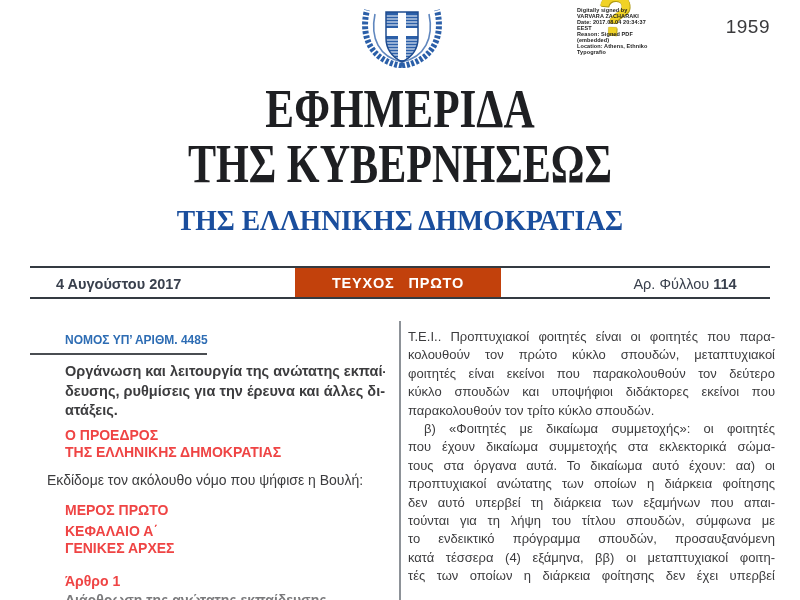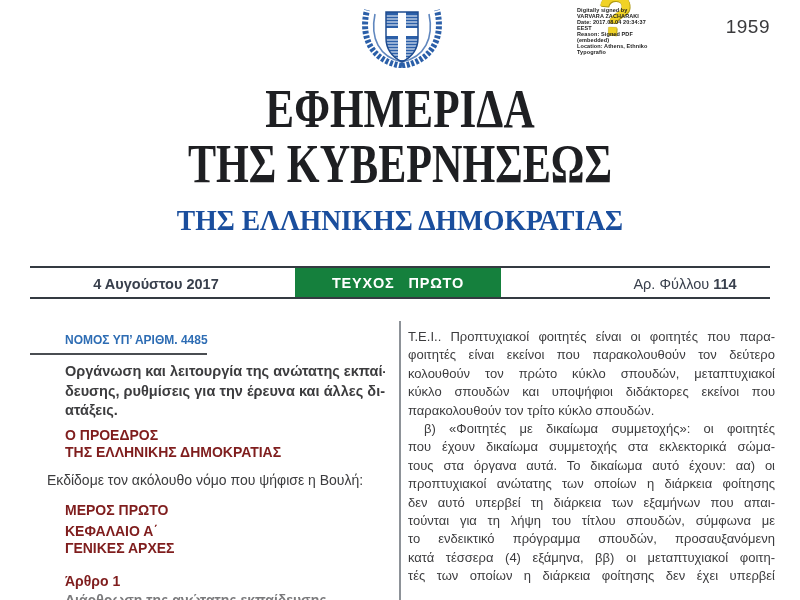--- a/index.html
+++ b/index.html
@@ -36,23 +36,23 @@
   .mast { left:0; right:0; text-align:center; font-family:"Liberation Serif", serif;
           font-weight:bold; color:#1e1f22; }
   #mast-1 { top:82px;  font-size:54px; line-height:54px; transform:scaleX(0.80); }
   #mast-2 { top:137px; font-size:54px; line-height:54px; transform:scaleX(0.78); }
   #mast-sub { top:204px; font-size:30px; line-height:32px; color:#1a4e9d; transform:scaleX(0.92); }
 
   
   .hrule { left:30px; width:740px; height:2px; background:#343a41; }
   #rule-top { top:266px; }
   #rule-bottom { top:297px; }
-  #issue-date { top:276px; left:56px; width:200px; font-size:14.5px; font-weight:bold; color:#39404d;text-align:center; }
+  #issue-date { top:276px; left:56px; width:200px; font-size:14.5px; font-weight:bold; color:#39404d; }
   #issue-box {
-    top:268px; left:295px; width:206px; height:29px; background:#15803d;
+    top:268px; left:295px; width:206px; height:29px; background:#c2410c;
     display:flex; align-items:center; justify-content:center;
   }
   #issue-box span {
     color:#ffffff; font-size:14.5px; font-weight:bold;
     letter-spacing:0.8px; word-spacing:9px;
   }
   #issue-sheet { top:276px; left:600px; width:170px; text-align:center;
                  font-size:14.5px; color:#39404d; }
   #issue-sheet b { font-weight:bold; }
 
@@ -60,21 +60,21 @@
   #col-divider { top:321px; left:399px; width:1.5px; height:279px; background:#8d9298; }
 
   .lc { left:30px; width:355px; }
   #law-heading { top:333px; padding-left:35px; font-size:12px; font-weight:bold; color:#2e6db4; }
   #law-underline { top:353px; left:30px; width:177px; height:2px; background:#4a4d52; }
   #law-summary { top:362px; left:65px; width:320px; font-size:14.5px; font-weight:bold;
                  line-height:19.5px; color:#3c3c3e; }
   #law-summary .ln { white-space:nowrap; overflow:hidden; text-align:justify; text-align-last:justify; }
   #law-summary .ln.noj { text-align-last:left; }
 
-  .lhead { font-size:14px; font-weight:bold; line-height:17px; color:#7f1d1d; padding-left:35px; }
+  .lhead { font-size:14px; font-weight:bold; line-height:17px; color:#ef4444; padding-left:35px; }
   #issuer1 { top:427px; }
   #issuer2 { top:444px; }
   #enact   { top:472px; padding-left:17px; font-size:14px; font-weight:normal; color:#3c3c3e; }
   #part    { top:502px; }
   #chapter { top:523px; }
   #chapter-title { top:540px; }
   #article { top:573px; }
   #article-partial { top:592px; height:8px; overflow:hidden; padding-left:35px;
                      font-size:14px; font-weight:bold; color:#7a7a7c; }
 
@@ -158,22 +158,22 @@
   <div class="abs lc lhead" id="issuer2">ΤΗΣ ΕΛΛΗΝΙΚΗΣ ΔΗΜΟΚΡΑΤΙΑΣ</div>
   <div class="abs lc" id="enact">Εκδίδομε τον ακόλουθο νόμο που ψήφισε η Βουλή:</div>
   <div class="abs lc lhead" id="part">ΜΕΡΟΣ ΠΡΩΤΟ</div>
   <div class="abs lc lhead" id="chapter">ΚΕΦΑΛΑΙΟ Α΄</div>
   <div class="abs lc lhead" id="chapter-title">ΓΕΝΙΚΕΣ ΑΡΧΕΣ</div>
   <div class="abs lc lhead" id="article">Άρθρο 1</div>
   <div class="abs lc" id="article-partial">Διάρθρωση της ανώτατης εκπαίδευσης</div>
 
   <div class="abs rc" id="right-col">
     <div class="ln">Τ.Ε.Ι.. Προπτυχιακοί φοιτητές είναι οι φοιτητές που παρα-</div>
+    <div class="ln">κολουθούν τον πρώτο κύκλο σπουδών, μεταπτυχιακοί</div>
     <div class="ln">φοιτητές είναι εκείνοι που παρακολουθούν τον δεύτερο</div>
-    <div class="ln">κολουθούν τον πρώτο κύκλο σπουδών, μεταπτυχιακοί</div>
     <div class="ln">κύκλο σπουδών και υποψήφιοι διδάκτορες εκείνοι που</div>
     <div class="ln noj">παρακολουθούν τον τρίτο κύκλο σπουδών.</div>
     <div class="ln ind">β) «Φοιτητές με δικαίωμα συμμετοχής»: οι φοιτητές</div>
     <div class="ln">που έχουν δικαίωμα συμμετοχής στα εκλεκτορικά σώμα-</div>
     <div class="ln">τους στα όργανα αυτά. Το δικαίωμα αυτό έχουν: αα) οι</div>
     <div class="ln">προπτυχιακοί ανώτατης των οποίων η διάρκεια φοίτησης</div>
     <div class="ln">δεν αυτό υπερβεί τη διάρκεια των εξαμήνων που απαι-</div>
     <div class="ln">τούνται για τη λήψη του τίτλου σπουδών, σύμφωνα με</div>
     <div class="ln">το ενδεικτικό πρόγραμμα σπουδών, προσαυξανόμενη</div>
     <div class="ln">κατά τέσσερα (4) εξάμηνα, ββ) οι μεταπτυχιακοί φοιτη-</div>

